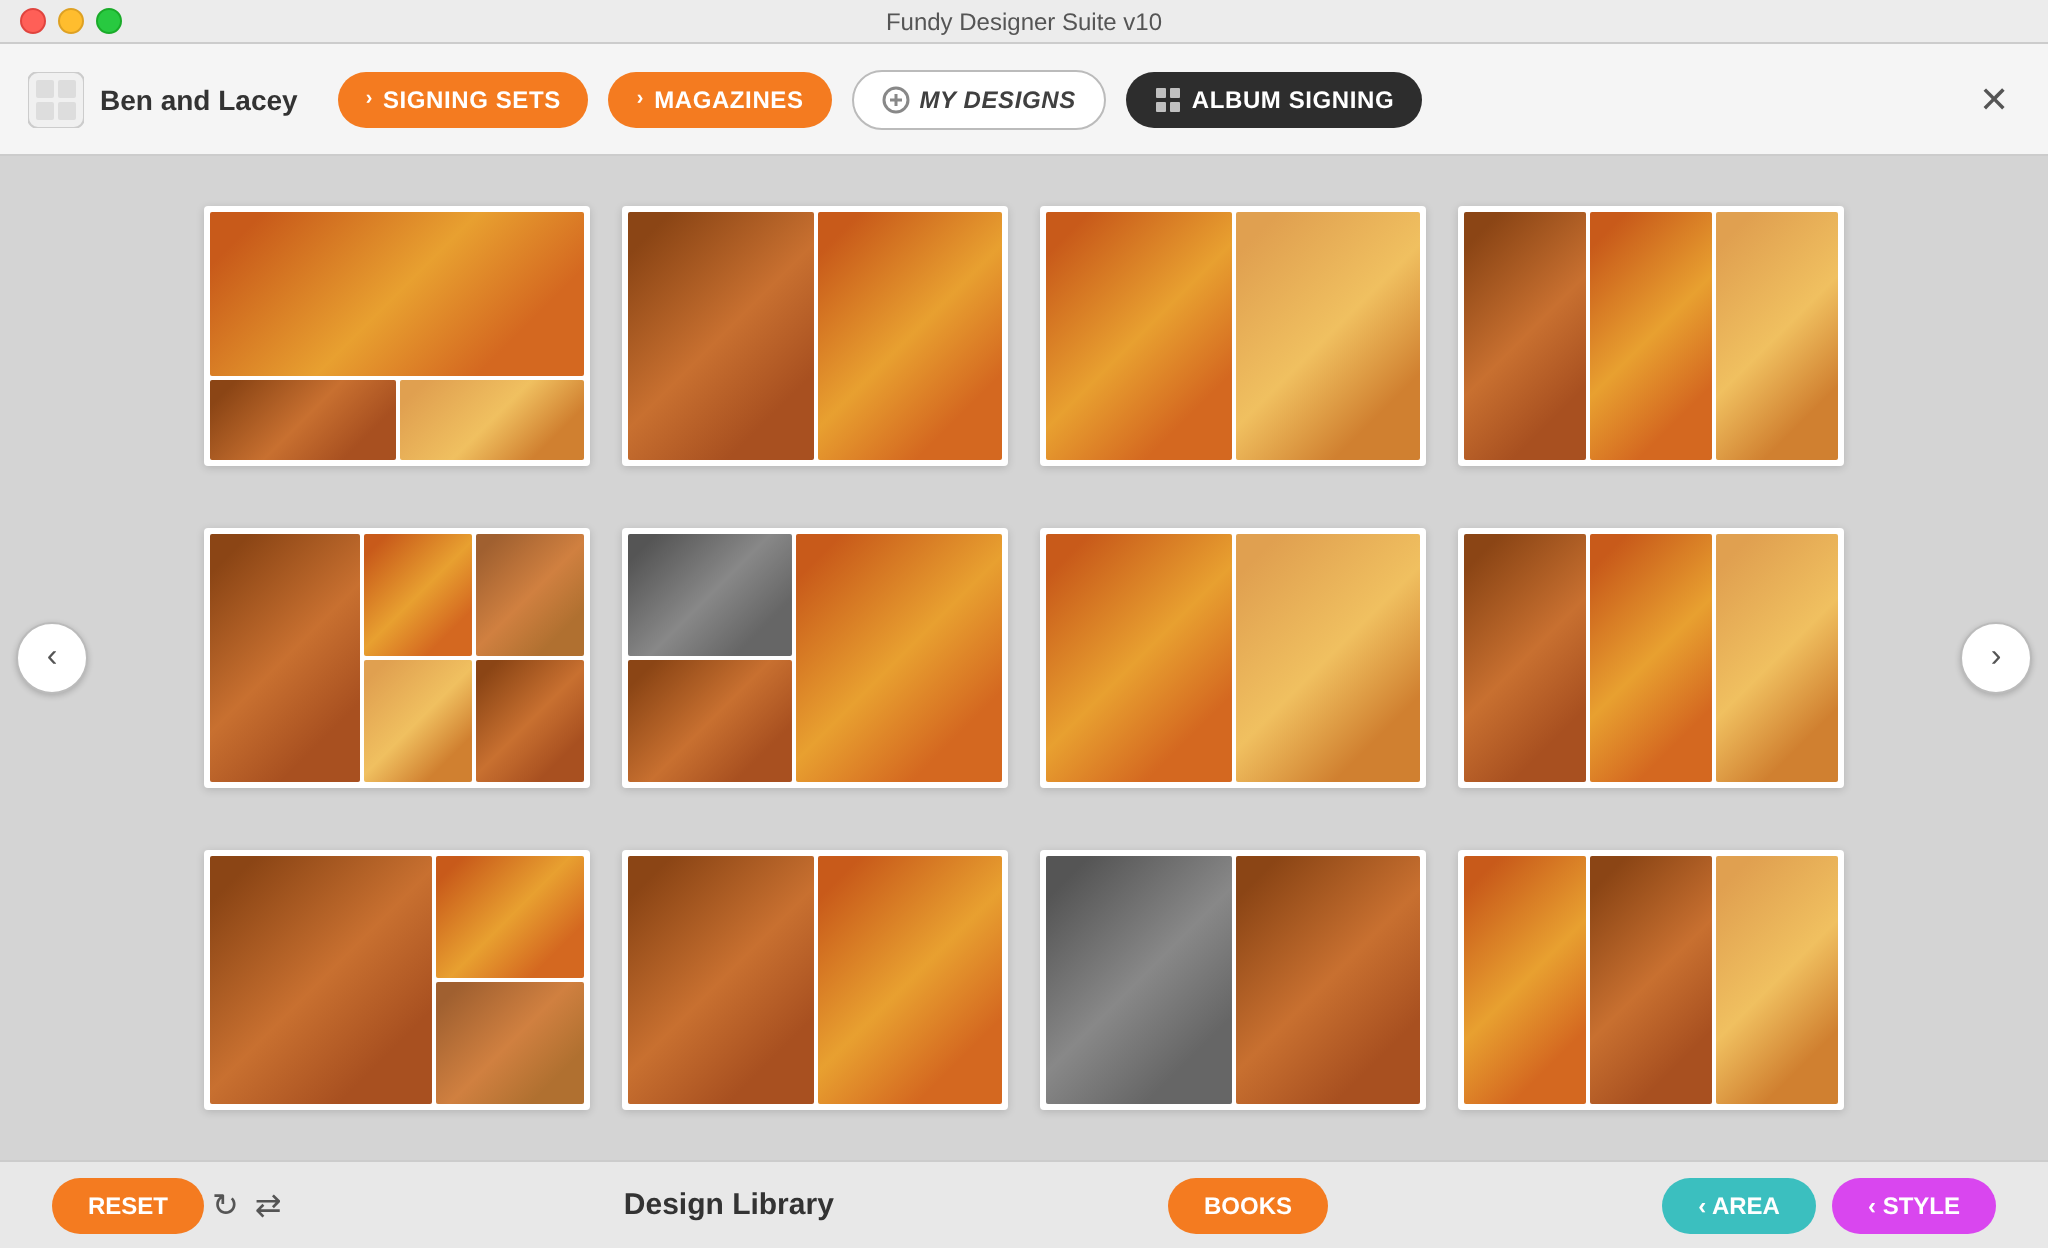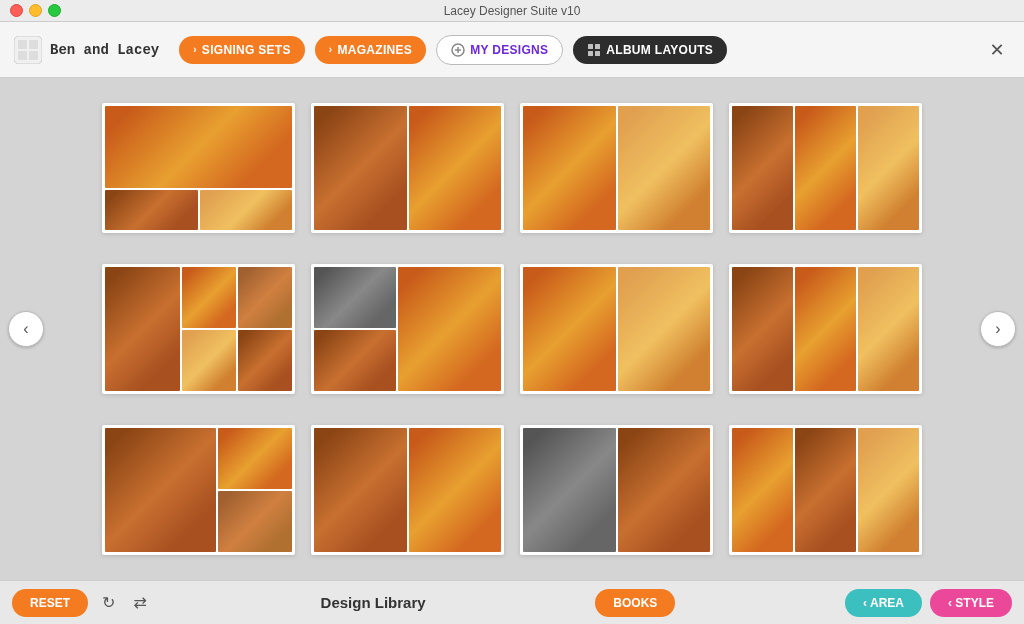--- a/index.html
+++ b/index.html
@@ -21,31 +21,31 @@
     .tl.red { background: #ff5f57; border: 1px solid #e0443e; }
     .tl.yellow { background: #ffbd2e; border: 1px solid #dea123; }
     .tl.green { background: #28c940; border: 1px solid #1aab29; }
 
     
     #header {
       position: absolute; top: 22px; left: 0; right: 0; height: 56px;
       background: #f5f5f5; border-bottom: 1px solid #ccc;
       display: flex; align-items: center; padding: 0 14px; gap: 10px;
     }
-    .app-logo { display: flex; align-items: center; gap: 8px; margin-right: 10px; font-family: Liberation Mono, monospace; }
+    .app-logo { display: flex; align-items: center; gap: 8px; margin-right: 10px; }
     .app-logo-icon { width: 28px; height: 28px; }
     .app-logo-name { font-size: 14px; font-weight: 600; color: #333; }
 
     .nav-btn {
       display: flex; align-items: center; gap: 5px;
       padding: 7px 14px; border-radius: 20px; border: none; cursor: pointer;
       font-size: 12px; font-weight: 700; letter-spacing: 0.3px;
     }
     .nav-btn.orange { background: #f47b20; color: white; }
-    .nav-btn.outline { background: white; color: #6d28d9; border: 1.5px solid #bbb; }
+    .nav-btn.outline { background: white; color: #404040; border: 1.5px solid #bbb; font-style: italic; }
     .nav-btn.dark { background: #2d2d2d; color: white; }
     .nav-chevron { font-size: 10px; }
 
     .close-btn {
       margin-left: auto; width: 26px; height: 26px; border-radius: 50%;
       background: none; border: none; cursor: pointer; font-size: 18px; color: #555;
       display: flex; align-items: center; justify-content: center;
     }
 
     
@@ -83,29 +83,29 @@
       position: absolute; top: 160px; color: #f47b20; font-size: 32px;
       pointer-events: none;
     }
     .orange-arrow-left { left: 52px; }
     .orange-arrow-right { right: 52px; }
 
     
     #footer {
       position: absolute; bottom: 0; left: 0; right: 0; height: 44px;
       background: #e8e8e8; border-top: 1px solid #ccc;
-      display: flex; align-items: center; padding: 0 12px; gap: 10px;
+      display: flex; align-items: center; padding: 0 26px; gap: 0;
     }
     .footer-btn {
       padding: 7px 18px; border-radius: 20px; border: none; cursor: pointer;
       font-size: 12px; font-weight: 700;
     }
     .footer-btn.orange { background: #f47b20; color: white; }
     .footer-btn.teal { background: #3bbfbf; color: white; }
-    .footer-btn.dark-teal { background: #ec4899; color: white; }
+    .footer-btn.dark-teal { background: #d946ef; color: white; }
     .icon-btn { background: none; border: none; cursor: pointer; font-size: 16px; color: #555; padding: 4px; }
     .footer-title { margin: auto; font-size: 15px; font-weight: 600; color: #333; }
     .footer-right { margin-left: auto; display: flex; gap: 8px; align-items: flex-end; }
 
     
     .lc { display: flex; width: 100%; height: 100%; gap: 2px; padding: 3px; }
     .lc-col { display: flex; flex-direction: column; gap: 2px; flex: 1; }
     .lc-row { display: flex; gap: 2px; flex: 1; }
     .ph-cell { flex: 1; border-radius: 1px; }
     .ph-a { background: linear-gradient(135deg, #c85a1a 10%, #e8a030 50%, #d46820 80%); }
@@ -116,21 +116,21 @@
   </style>
 </head>
 <body>
 
 <div id="titlebar">
   <div class="traffic-lights">
     <div class="tl red"></div>
     <div class="tl yellow"></div>
     <div class="tl green"></div>
   </div>
-  <span>Lacey Designer Suite v10</span>
+  <span>Fundy Designer Suite v10</span>
 </div>
 
 <div id="header">
   <div class="app-logo">
     <svg class="app-logo-icon" viewBox="0 0 28 28" fill="none">
       <rect width="28" height="28" rx="5" fill="#f0f0f0" stroke="#ccc"></rect>
       <rect x="4" y="4" width="9" height="9" rx="1" fill="#ddd"></rect>
       <rect x="15" y="4" width="9" height="9" rx="1" fill="#ddd"></rect>
       <rect x="4" y="15" width="9" height="9" rx="1" fill="#ddd"></rect>
       <rect x="15" y="15" width="9" height="9" rx="1" fill="#ddd"></rect>
@@ -153,21 +153,21 @@
       </svg>
     <span>MY DESIGNS</span>
   </button>
   <button class="nav-btn dark">
     <svg width="14" height="14" viewBox="0 0 14 14">
         <rect x="1" y="1" width="5" height="5" rx="0.5" fill="white" opacity="0.7"></rect>
         <rect x="8" y="1" width="5" height="5" rx="0.5" fill="white" opacity="0.7"></rect>
         <rect x="1" y="8" width="5" height="5" rx="0.5" fill="white" opacity="0.7"></rect>
         <rect x="8" y="8" width="5" height="5" rx="0.5" fill="white" opacity="0.7"></rect>
       </svg>
-    <span>ALBUM LAYOUTS</span>
+    <span>ALBUM SIGNING</span>
   </button>
 
   <button class="close-btn">✕</button>
 </div>
 
 <div class="orange-arrow-left" style="font-size:36px;">↓</div>
 <div class="orange-arrow-right" style="font-size:36px;">↓</div>
 
 <div id="main">
   <div class="nav-arrow">‹</div>

